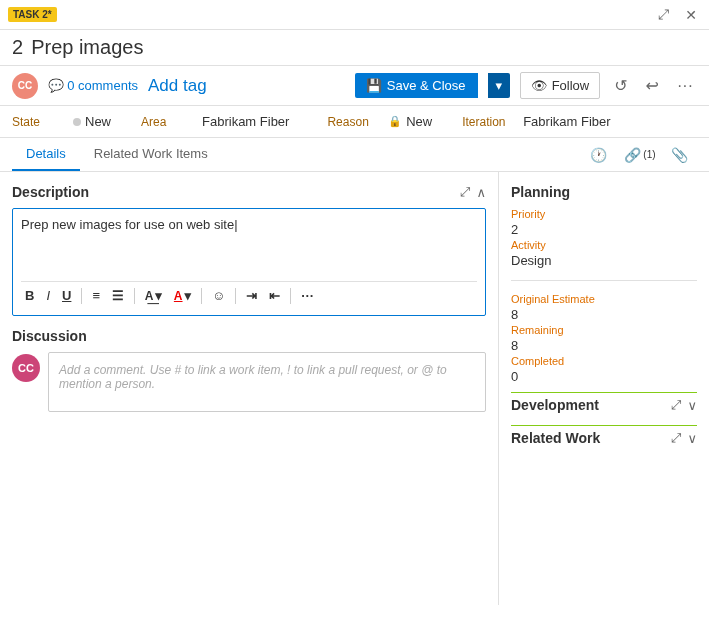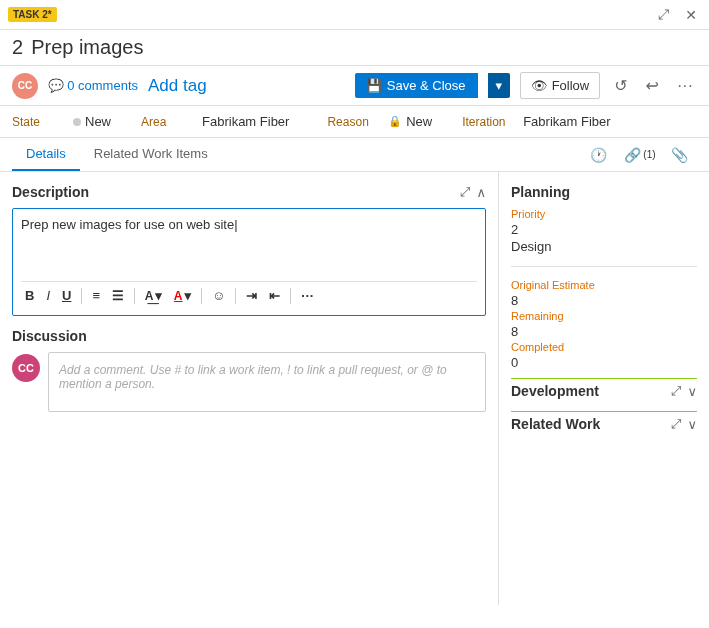--- a/index.html
+++ b/index.html
@@ -203,20 +203,21 @@
       </div>
     </div>
   </div>
 
   <div class="right-panel">
 
     <div>
       <div class="right-section-title">Planning</div>
       <div class="right-subsection-title">Priority</div>
       <div class="right-value">2</div>
+      <div class="right-subsection-title">Activity</div>
       <div class="right-value">Design</div>
     </div>
 
     <hr class="right-divider">
 
     <div>
       <div class="right-subsection-title">Original Estimate</div>
       <div class="right-value">8</div>
       <div class="right-subsection-title">Remaining</div>
       <div class="right-value">8</div>

